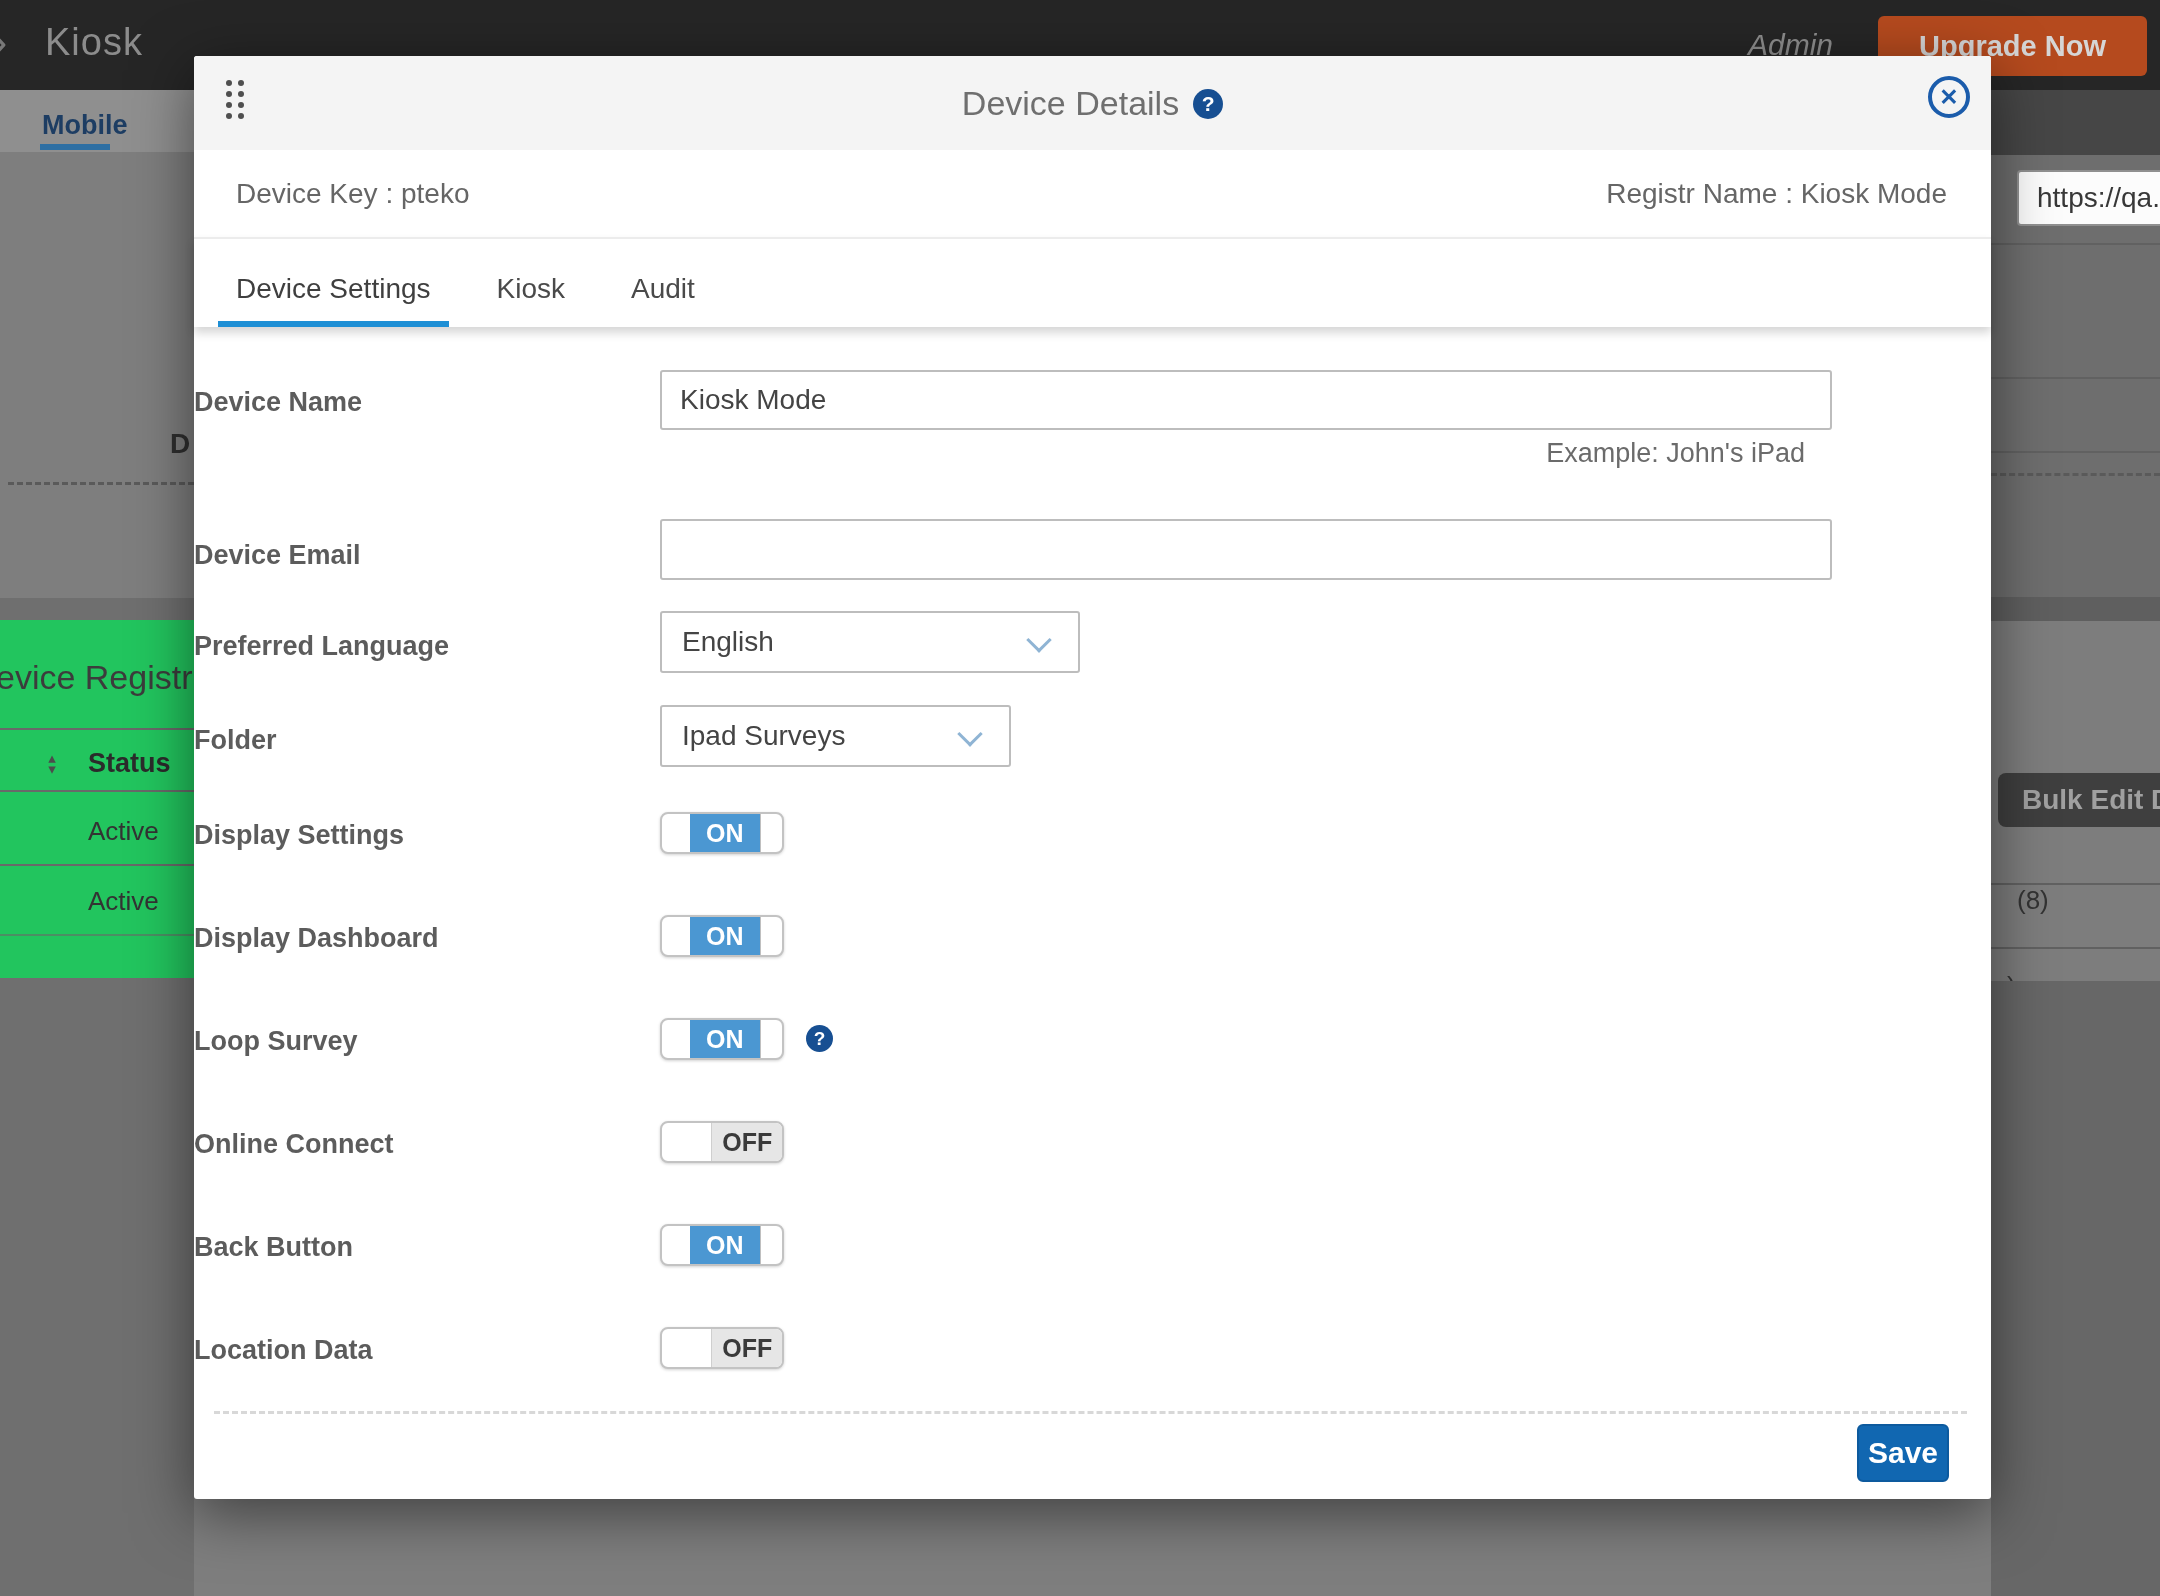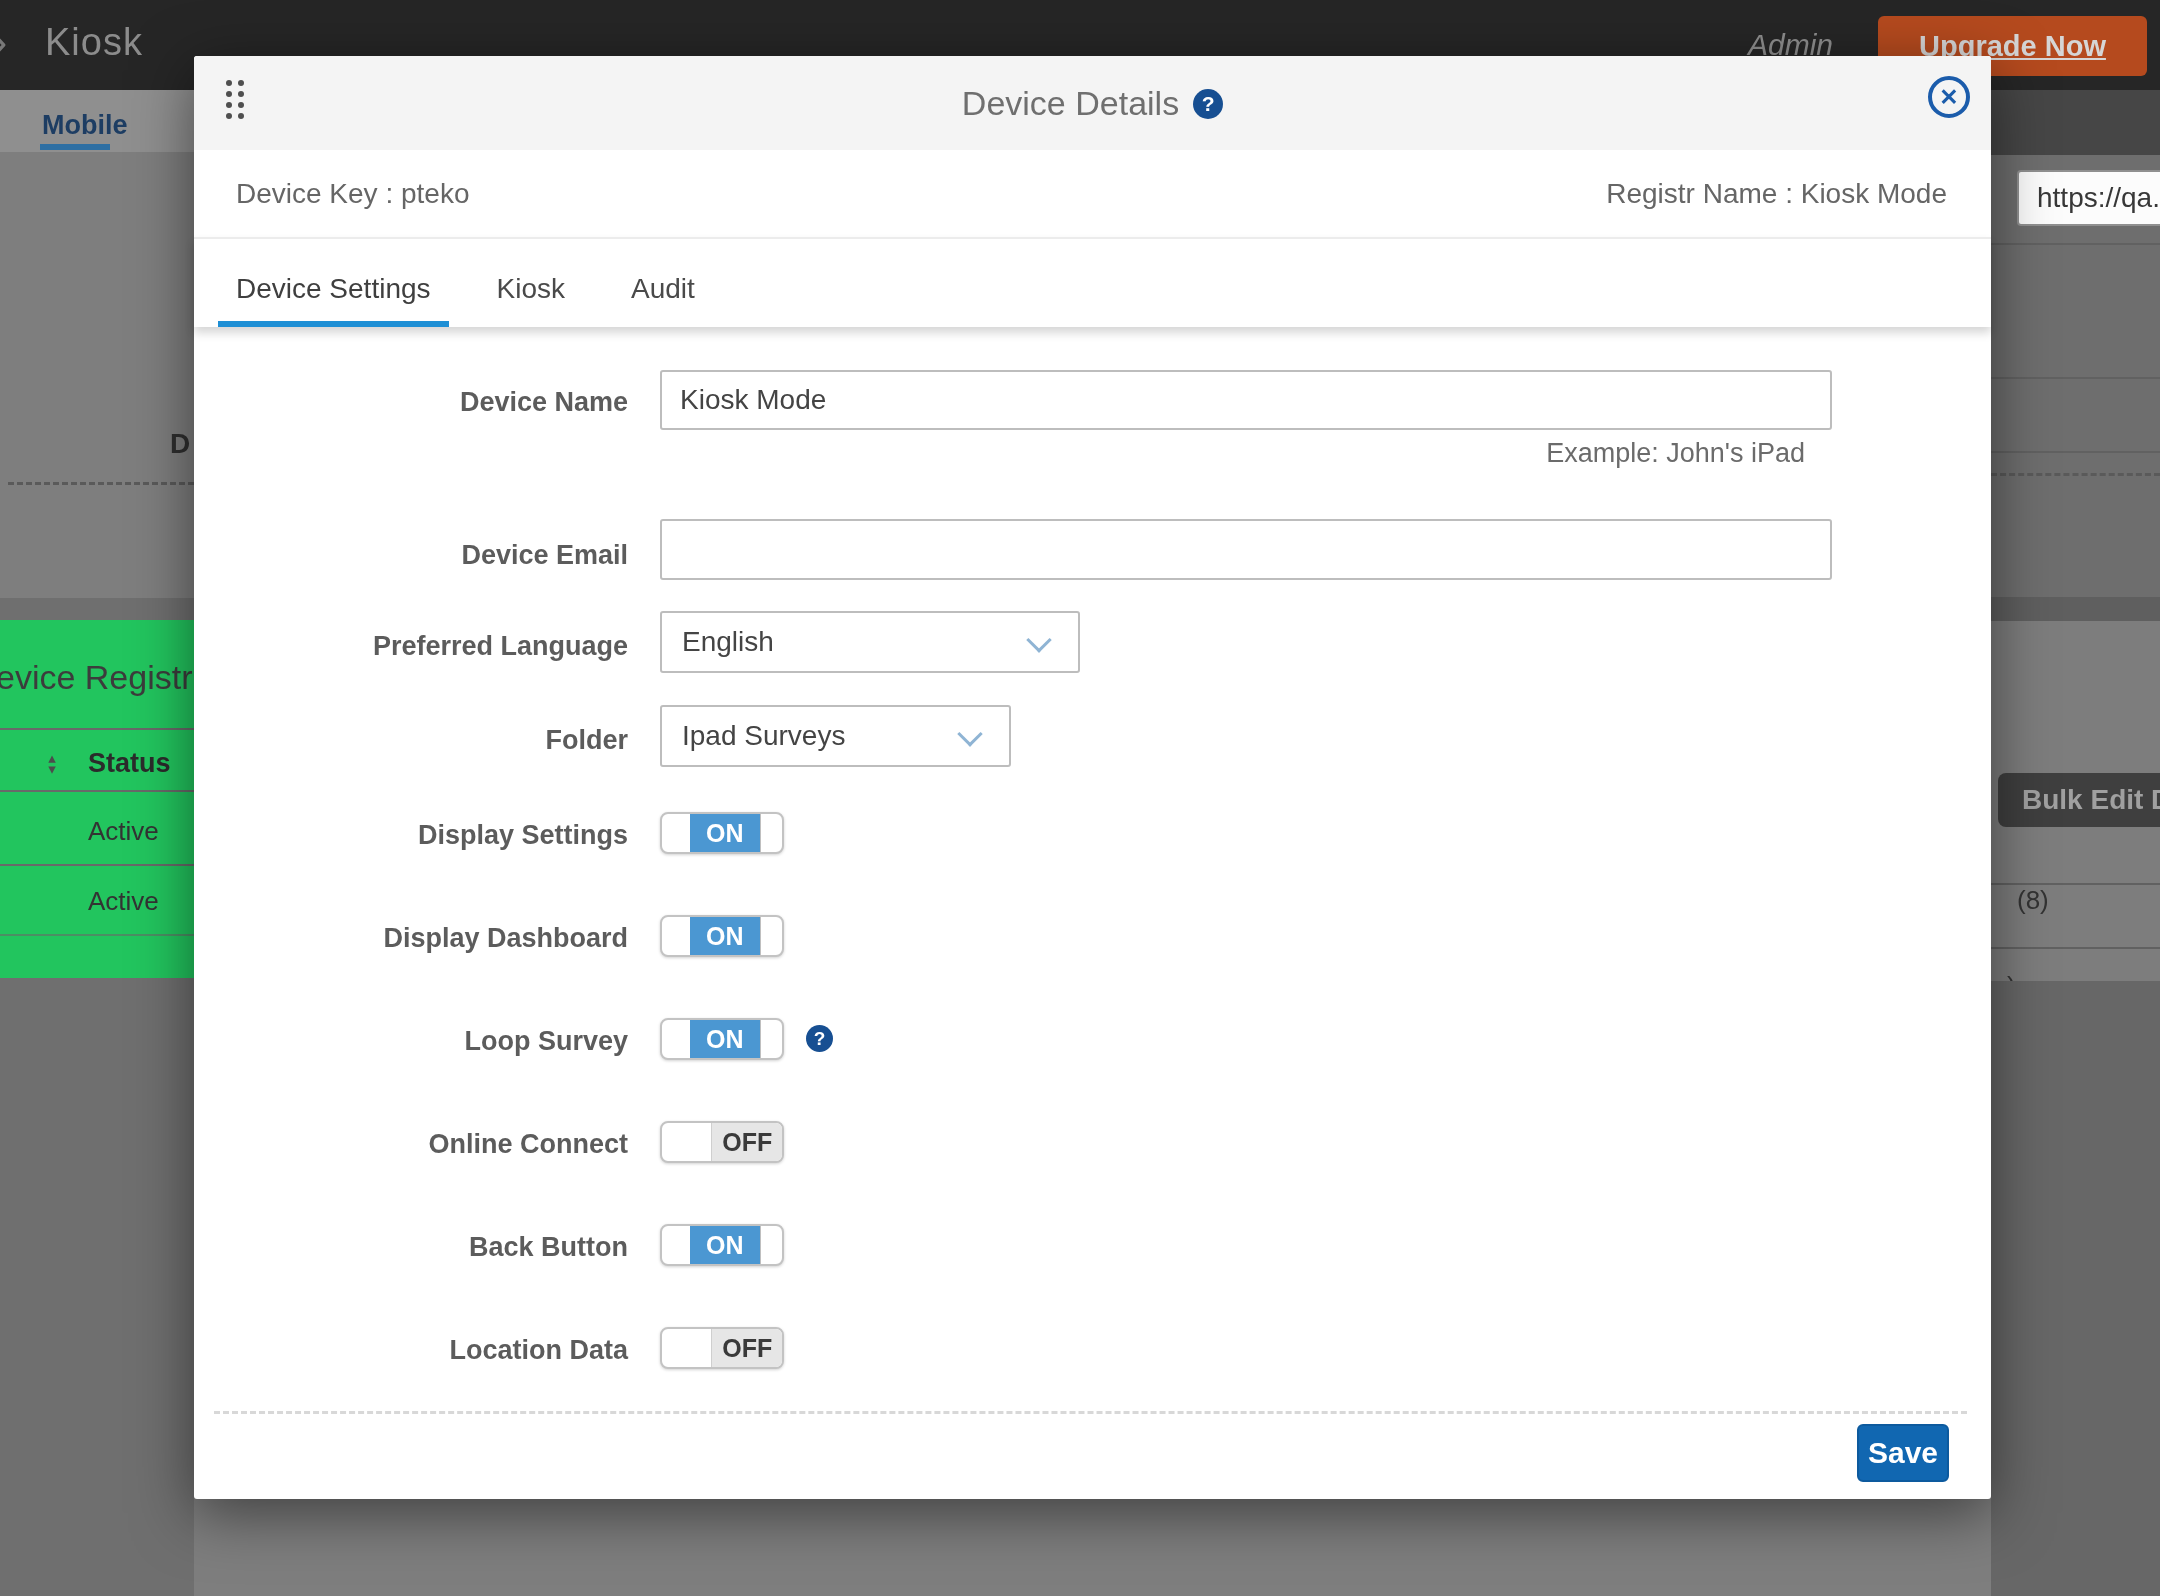--- a/index.html
+++ b/index.html
@@ -5,21 +5,21 @@
   html,body{margin:0;padding:0;}
   body{width:2160px;height:1596px;overflow:hidden;position:relative;background:#7e7e7e;
        font-family:"Liberation Sans", sans-serif;-webkit-font-smoothing:antialiased;}
 
   
   #page-header{position:absolute;left:0;top:0;width:2160px;height:90px;background:#262626;z-index:1;}
   #crumb-chevron{position:absolute;left:-8px;top:14px;font-size:46px;color:#787878;}
   #app-title{position:absolute;left:45px;top:21px;font-size:38px;color:#8c8c8c;letter-spacing:1px;}
   #admin-link{position:absolute;left:1748px;top:28px;font-size:30px;font-style:italic;color:#8e8e8e;}
   #upgrade-btn{position:absolute;left:1878px;top:16px;width:269px;height:60px;background:#b54a1e;
-     border-radius:6px;color:#d6d6d6;font-size:29px;font-weight:bold;display:flex;align-items:center;justify-content:center;text-decoration:underline;}
+     border-radius:6px;color:#d6d6d6;font-size:29px;font-weight:bold;display:flex;align-items:center;justify-content:center;}
   #left-tabband{position:absolute;left:0;top:90px;width:194px;height:62px;background:#8f8f8f;border-bottom:2px solid #6d6d6d;z-index:0;}
   #bg-mobile-tab{position:absolute;left:42px;top:20px;font-size:27px;font-weight:bold;color:#1d3d63;}
   #bg-mobile-underline{position:absolute;left:40px;top:54px;width:70px;height:6px;background:#2e6fa3;}
   #left-strip{position:absolute;left:0;top:152px;width:194px;height:1444px;background:#7e7e7e;overflow:hidden;z-index:0;}
   #bg-frag-d{position:absolute;left:170px;top:276px;font-size:28px;font-weight:bold;color:#2f2f2f;}
   #bg-dash-left{position:absolute;left:8px;top:330px;width:186px;border-top:3px dashed #5a5a5a;}
   #left-gapband{position:absolute;left:0;top:446px;width:194px;height:22px;background:#6f6f6f;}
   #left-panel{position:absolute;left:0;top:468px;width:194px;height:358px;background:#22c55e;}
   #bg-registration-heading{position:absolute;left:-4px;top:38px;font-size:34px;color:#3c3c3c;white-space:nowrap;}
   .lline{position:absolute;left:0;width:194px;height:2px;background:#696969;}
@@ -59,21 +59,21 @@
 
   #device-key{position:absolute;left:42px;top:122px;font-size:28px;color:#666666;}
   #device-name-header{position:absolute;right:44px;top:122px;font-size:28px;color:#666666;}
 
   #modal-tabs{position:absolute;left:0;top:181px;width:100%;height:90px;border-top:2px solid #ececec;
      box-shadow:0 6px 9px rgba(0,0,0,0.16);display:flex;align-items:flex-end;padding-left:24px;box-sizing:border-box;background:#fff;gap:8px;}
   .tab{height:100%;display:flex;align-items:flex-end;padding:0 18px 22px;margin-right:22px;font-size:28px;color:#4a4a4a;box-sizing:border-box;}
   .tab.active{padding-bottom:16px;border-bottom:6px solid #1e8fd5;color:#3f3f3f;}
 
   
-  .flabel{position:absolute;left:0;width:434px;text-align:right;font-size:27px;font-weight:bold;color:#5c5c5c;}
+  .flabel{position:absolute;left:0;width:434px;text-align:left;font-size:27px;font-weight:bold;color:#5c5c5c;}
   .tinput{position:absolute;left:466px;width:1172px;height:60px;border:2px solid #bdbdbd;border-radius:3px;background:#fff;
      font-size:28px;color:#444444;padding:0 18px;box-sizing:border-box;font-family:"Liberation Sans",sans-serif;outline:none;}
   #helper-example{position:absolute;right:186px;top:382px;font-size:27px;color:#6b6b6b;}
   .select{position:absolute;left:466px;height:62px;border:2px solid #bdbdbd;border-radius:3px;background:#fff;
      font-size:28px;color:#444444;display:flex;align-items:center;padding-left:20px;box-sizing:border-box;}
   .select .chev{position:absolute;right:30px;top:18px;width:15px;height:15px;border-right:3px solid #8fb4d4;
      border-bottom:3px solid #8fb4d4;transform:rotate(45deg);}
 
   .toggle{position:absolute;left:466px;width:124px;height:42px;border:2px solid #c3c3c3;border-radius:8px;background:#ffffff;
      overflow:hidden;box-sizing:border-box;box-shadow:0 1px 3px rgba(0,0,0,0.18);}

